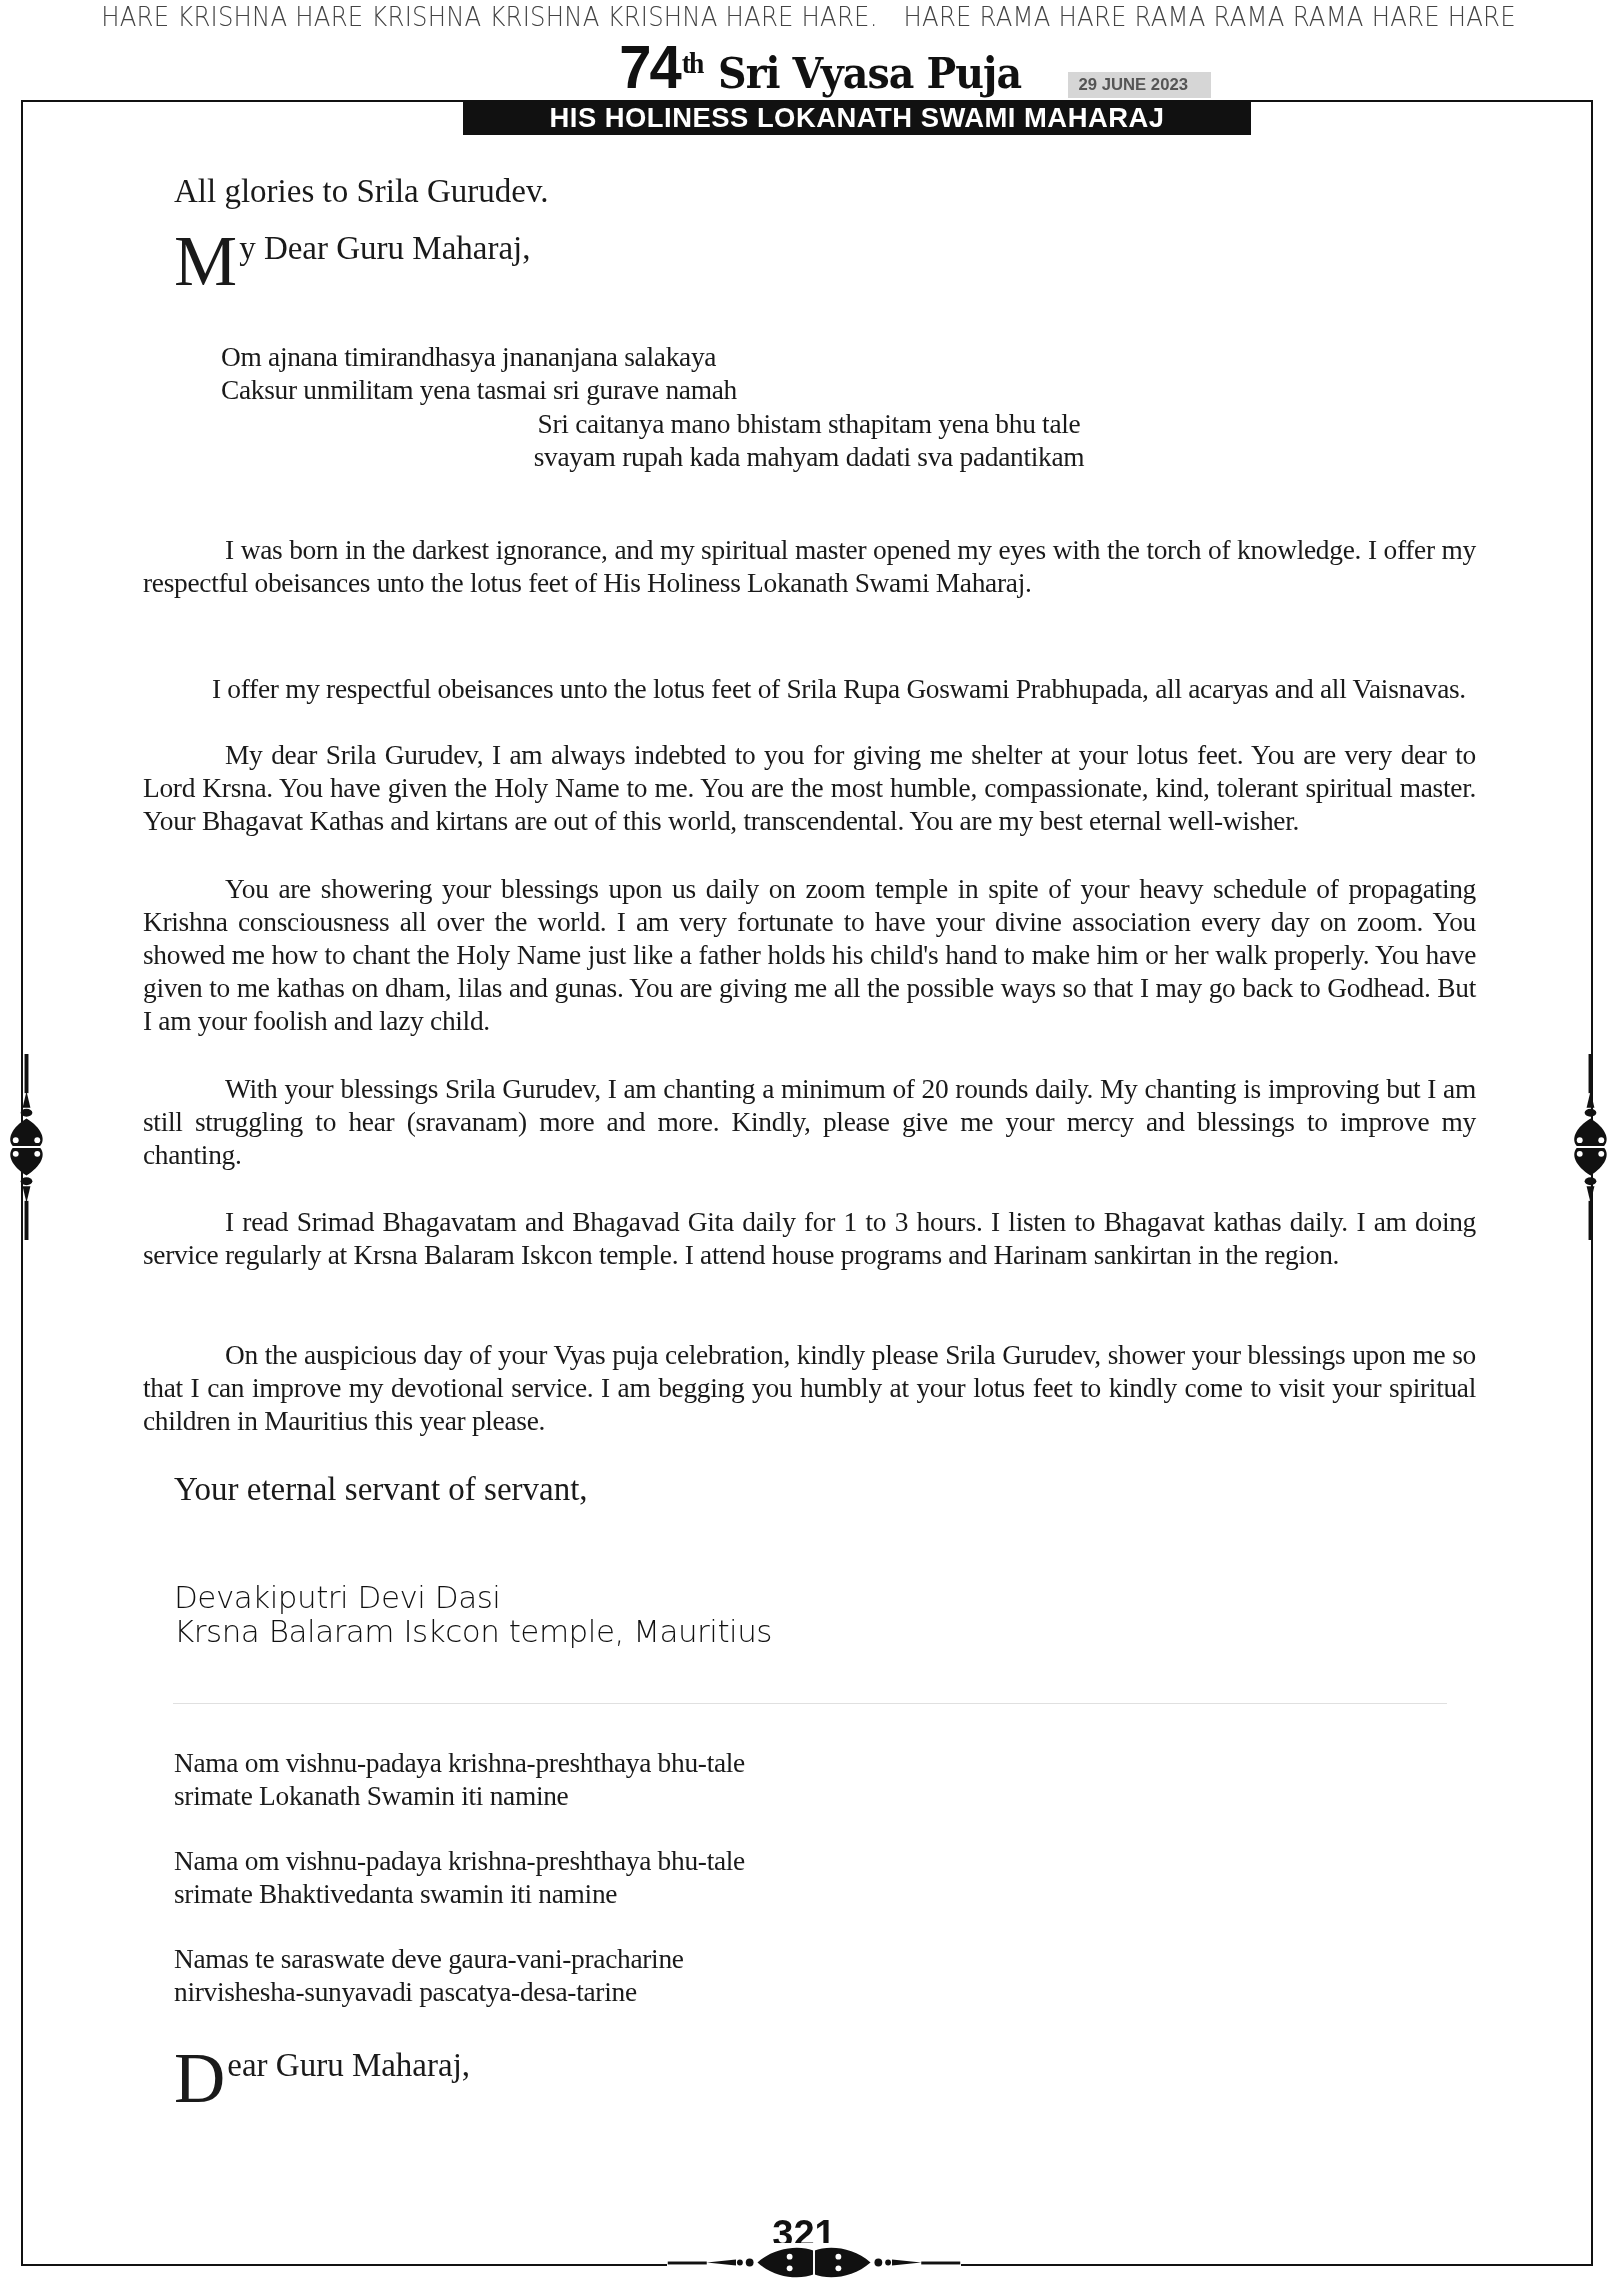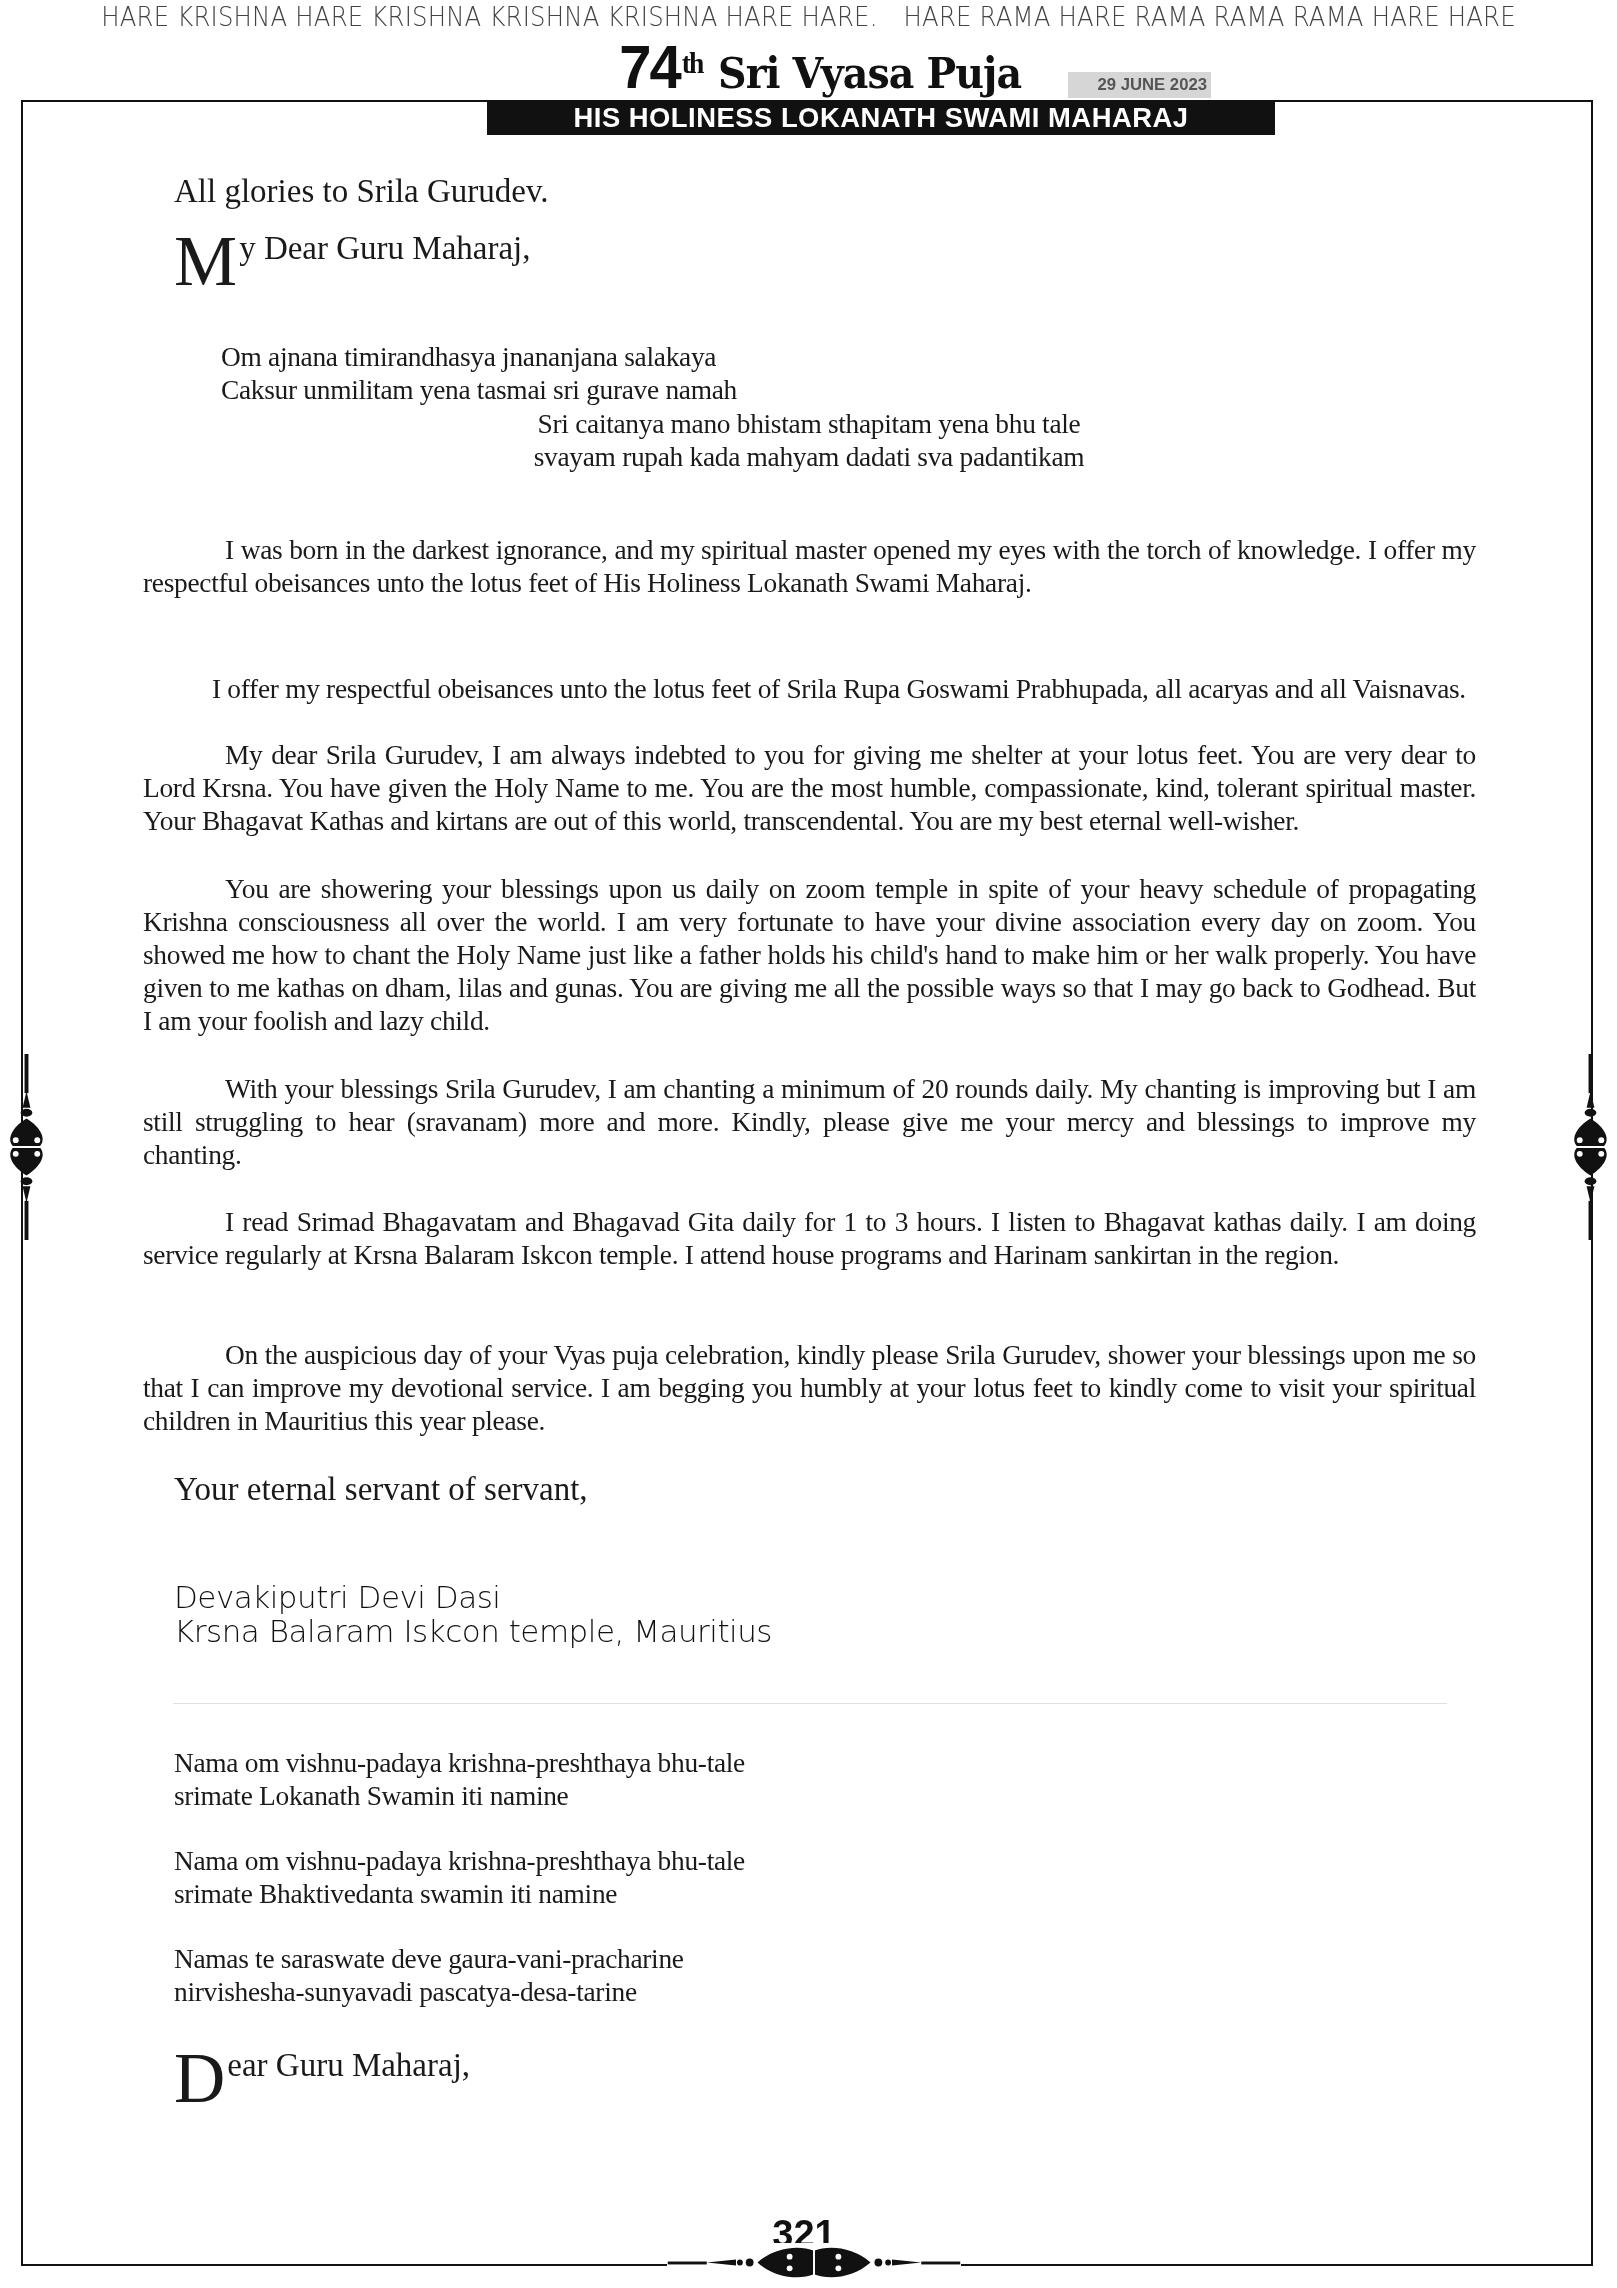--- a/index.html
+++ b/index.html
@@ -7,23 +7,23 @@
   .mantra-bar { position:absolute; top:0; left:0; width:1617px; height:33px;
     font-family:"DejaVu Sans", sans-serif; font-weight:200; font-size:26.5px; letter-spacing:0.2px;
     color:#444; white-space:nowrap; text-align:center; line-height:33px; transform:scaleX(0.92); transform-origin:center; }
   .mantra-bar span { margin:0 9.8px; }
   .frame { position:absolute; left:20.6px; top:100px; width:1568px; height:2162px; border:2.9px solid #111; }
   .title-wrap { position:absolute; left:617px; top:37px; height:61px; white-space:nowrap; }
   .title-num { font-family:"Liberation Sans", sans-serif; font-weight:bold; font-size:61px; line-height:61px; color:#111; letter-spacing:-2px; display:inline-block; transform:scaleX(0.95); }
   .title-sup { font-family:"Liberation Serif", serif; font-weight:bold; font-size:29px; vertical-align:top; position:relative; top:-3.9px; margin-left:2px; }
   .title-text { font-family:"DejaVu Serif", serif; font-weight:bold; font-size:43px; line-height:61px; color:#111; margin-left:13.7px; letter-spacing:-1px; display:inline-block; transform:scaleX(0.92); transform-origin:left; }
   .date-badge { position:absolute; left:1068px; top:72px; width:143px; height:25.5px; background:#d6d6d6;
-    font-family:"Liberation Sans", sans-serif; font-weight:bold; font-size:16.7px; color:#555; line-height:25.5px; text-align:right; padding-right:4px; box-sizing:border-box; }
+    font-family:"Liberation Sans", sans-serif; font-weight:bold; font-size:16.7px; color:#555; line-height:25.5px; text-align:right; padding-right:23px; box-sizing:border-box; }
   .name-banner { position:absolute; left:463px; top:101px; width:788px; height:34px; background:#111; color:#fff;
-    font-family:"Liberation Sans", sans-serif; font-weight:bold; font-size:27.4px; line-height:34px; text-align:center; letter-spacing:0.5px;margin-left:24px; }
+    font-family:"Liberation Sans", sans-serif; font-weight:bold; font-size:27.4px; line-height:34px; text-align:center; letter-spacing:0.5px; }
   .content { position:absolute; left:143px; top:167px; width:1333px; font-family:"DejaVu Serif", serif; font-size:24.5px; color:#1a1a1a; }
   .serif { font-family:"Liberation Serif", serif; font-size:27.4px; line-height:33px; letter-spacing:-0.3px; }
   .p { position:absolute; left:0; width:1333px; text-align:justify; }
   .indent-wide { text-indent:82px; }
   .indent-mid  { text-indent:69px; }
   .verse { position:absolute; left:78px; width:1176px; }
   .abs { position:absolute; }
   .dropcap { font-family:"Liberation Serif", serif; font-size:71px; line-height:59px; float:left; margin-right:2px; }
   .greeting { font-family:"Liberation Serif", serif; font-size:33px; line-height:33px; }
   .sig { font-family:"DejaVu Sans", sans-serif; font-weight:200; font-size:31px; line-height:34px; letter-spacing:-0.5px; color:#111; }

